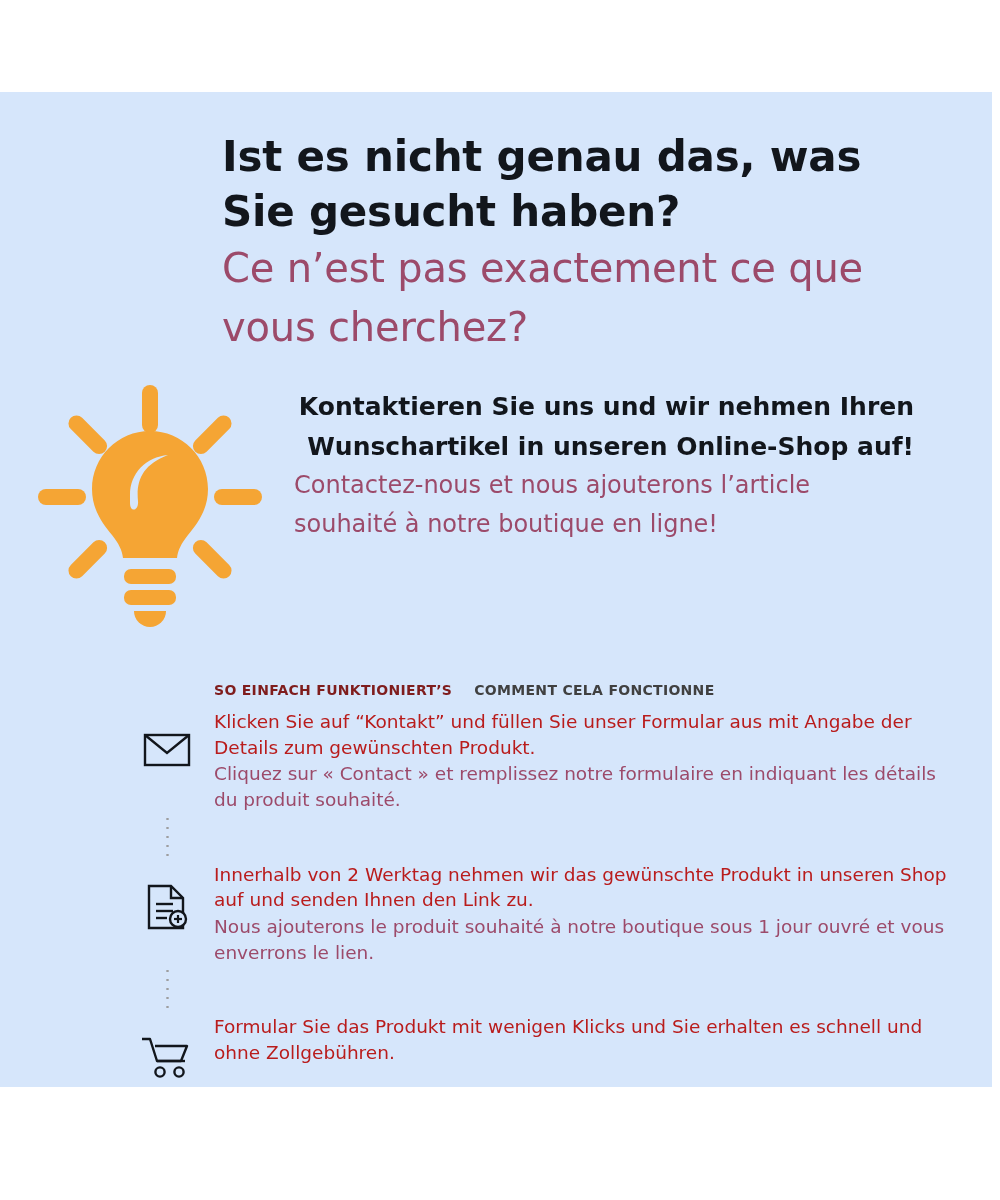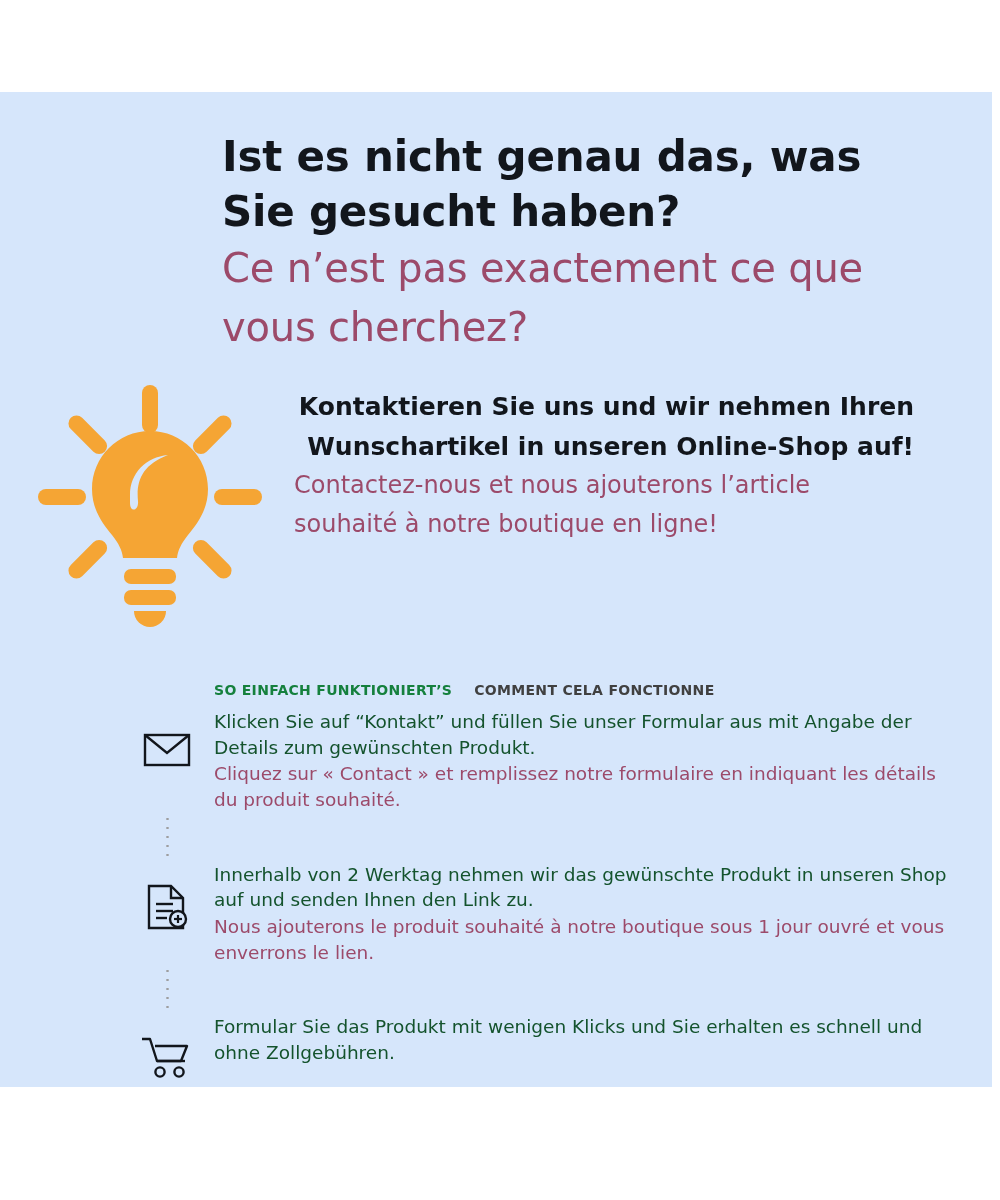--- a/index.html
+++ b/index.html
@@ -75,21 +75,21 @@
     left: 214px;
     top: 590px;
     display: flex;
     align-items: baseline;
     gap: 22px;
   }
   .how-head .de {
     font-size: 14px;
     font-weight: bold;
     letter-spacing: 0.3px;
-    color: #15803d;
+    color: #7f1d1d;
   }
   .how-head .fr {
     font-size: 14px;
     font-weight: bold;
     letter-spacing: 0.3px;
     color: #404040;
   }
   .steps {
     position: absolute;
     left: 120px;
@@ -109,21 +109,21 @@
     justify-content: center;
     padding-top: 24px;
   }
   .step-text {
     flex: 1 1 auto;
     padding-top: 2px;
   }
   .step-text .de {
     font-size: 18.5px;
     line-height: 1.38;
-    color: #14532d;
+    color: #b91c1c;
   }
   .step-text .fr {
     font-size: 18.5px;
     line-height: 1.42;
     font-weight: normal;
     color: #9c4a6a;
     margin-top: 1px;
   }
   .dots {
     width: 94px;

